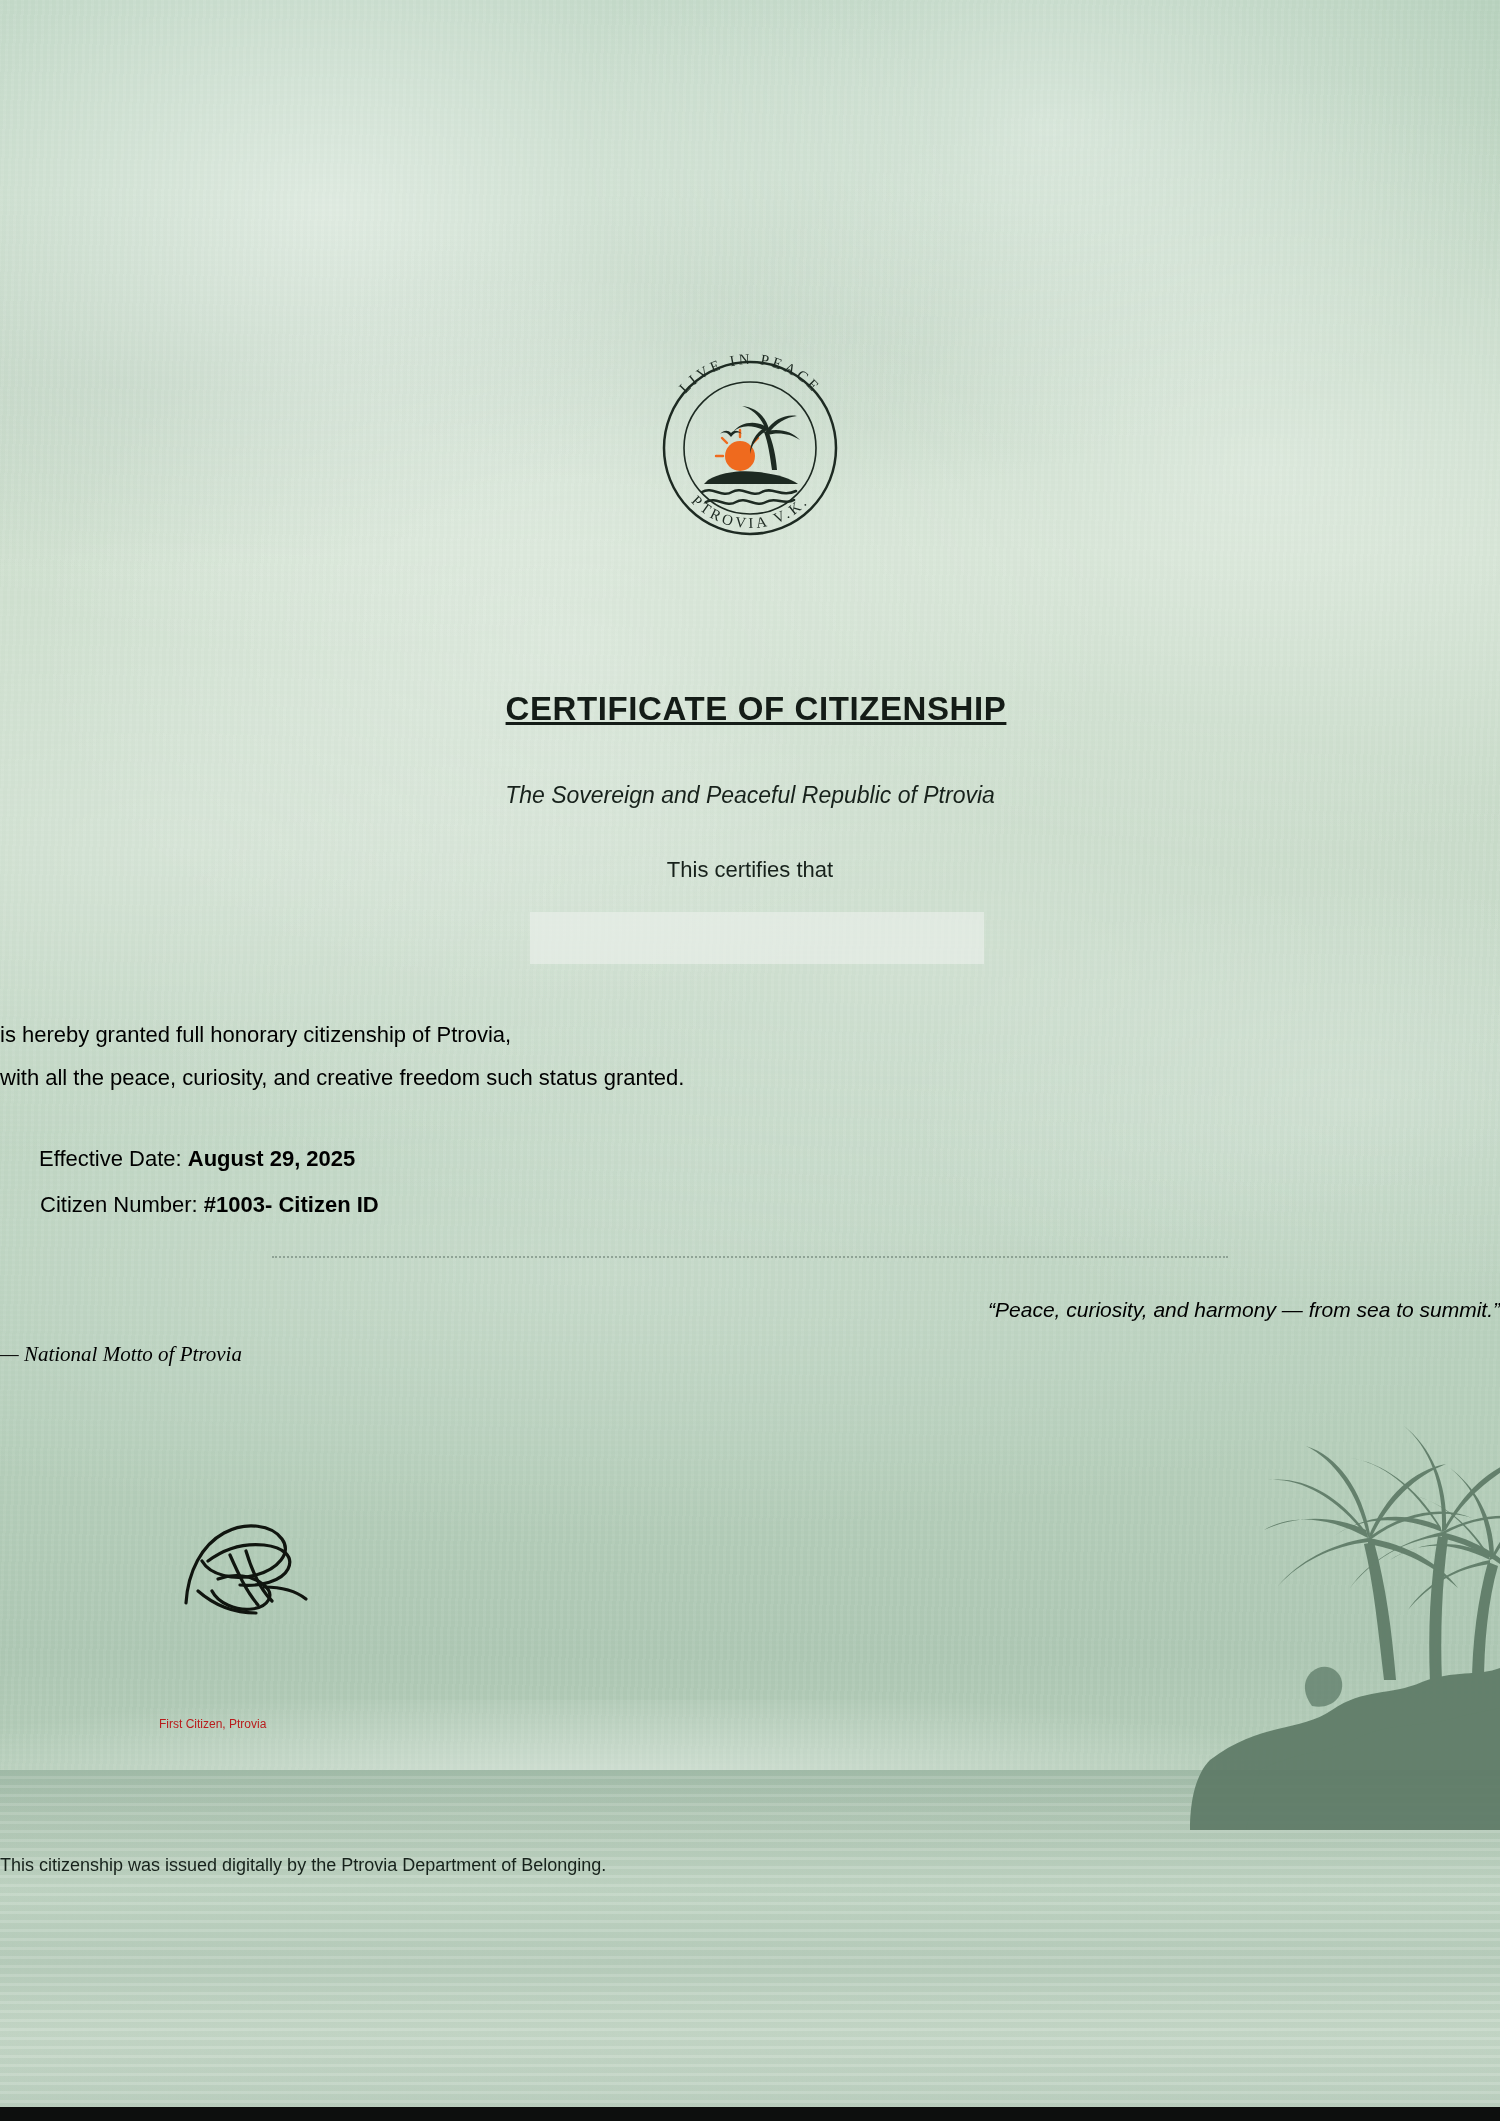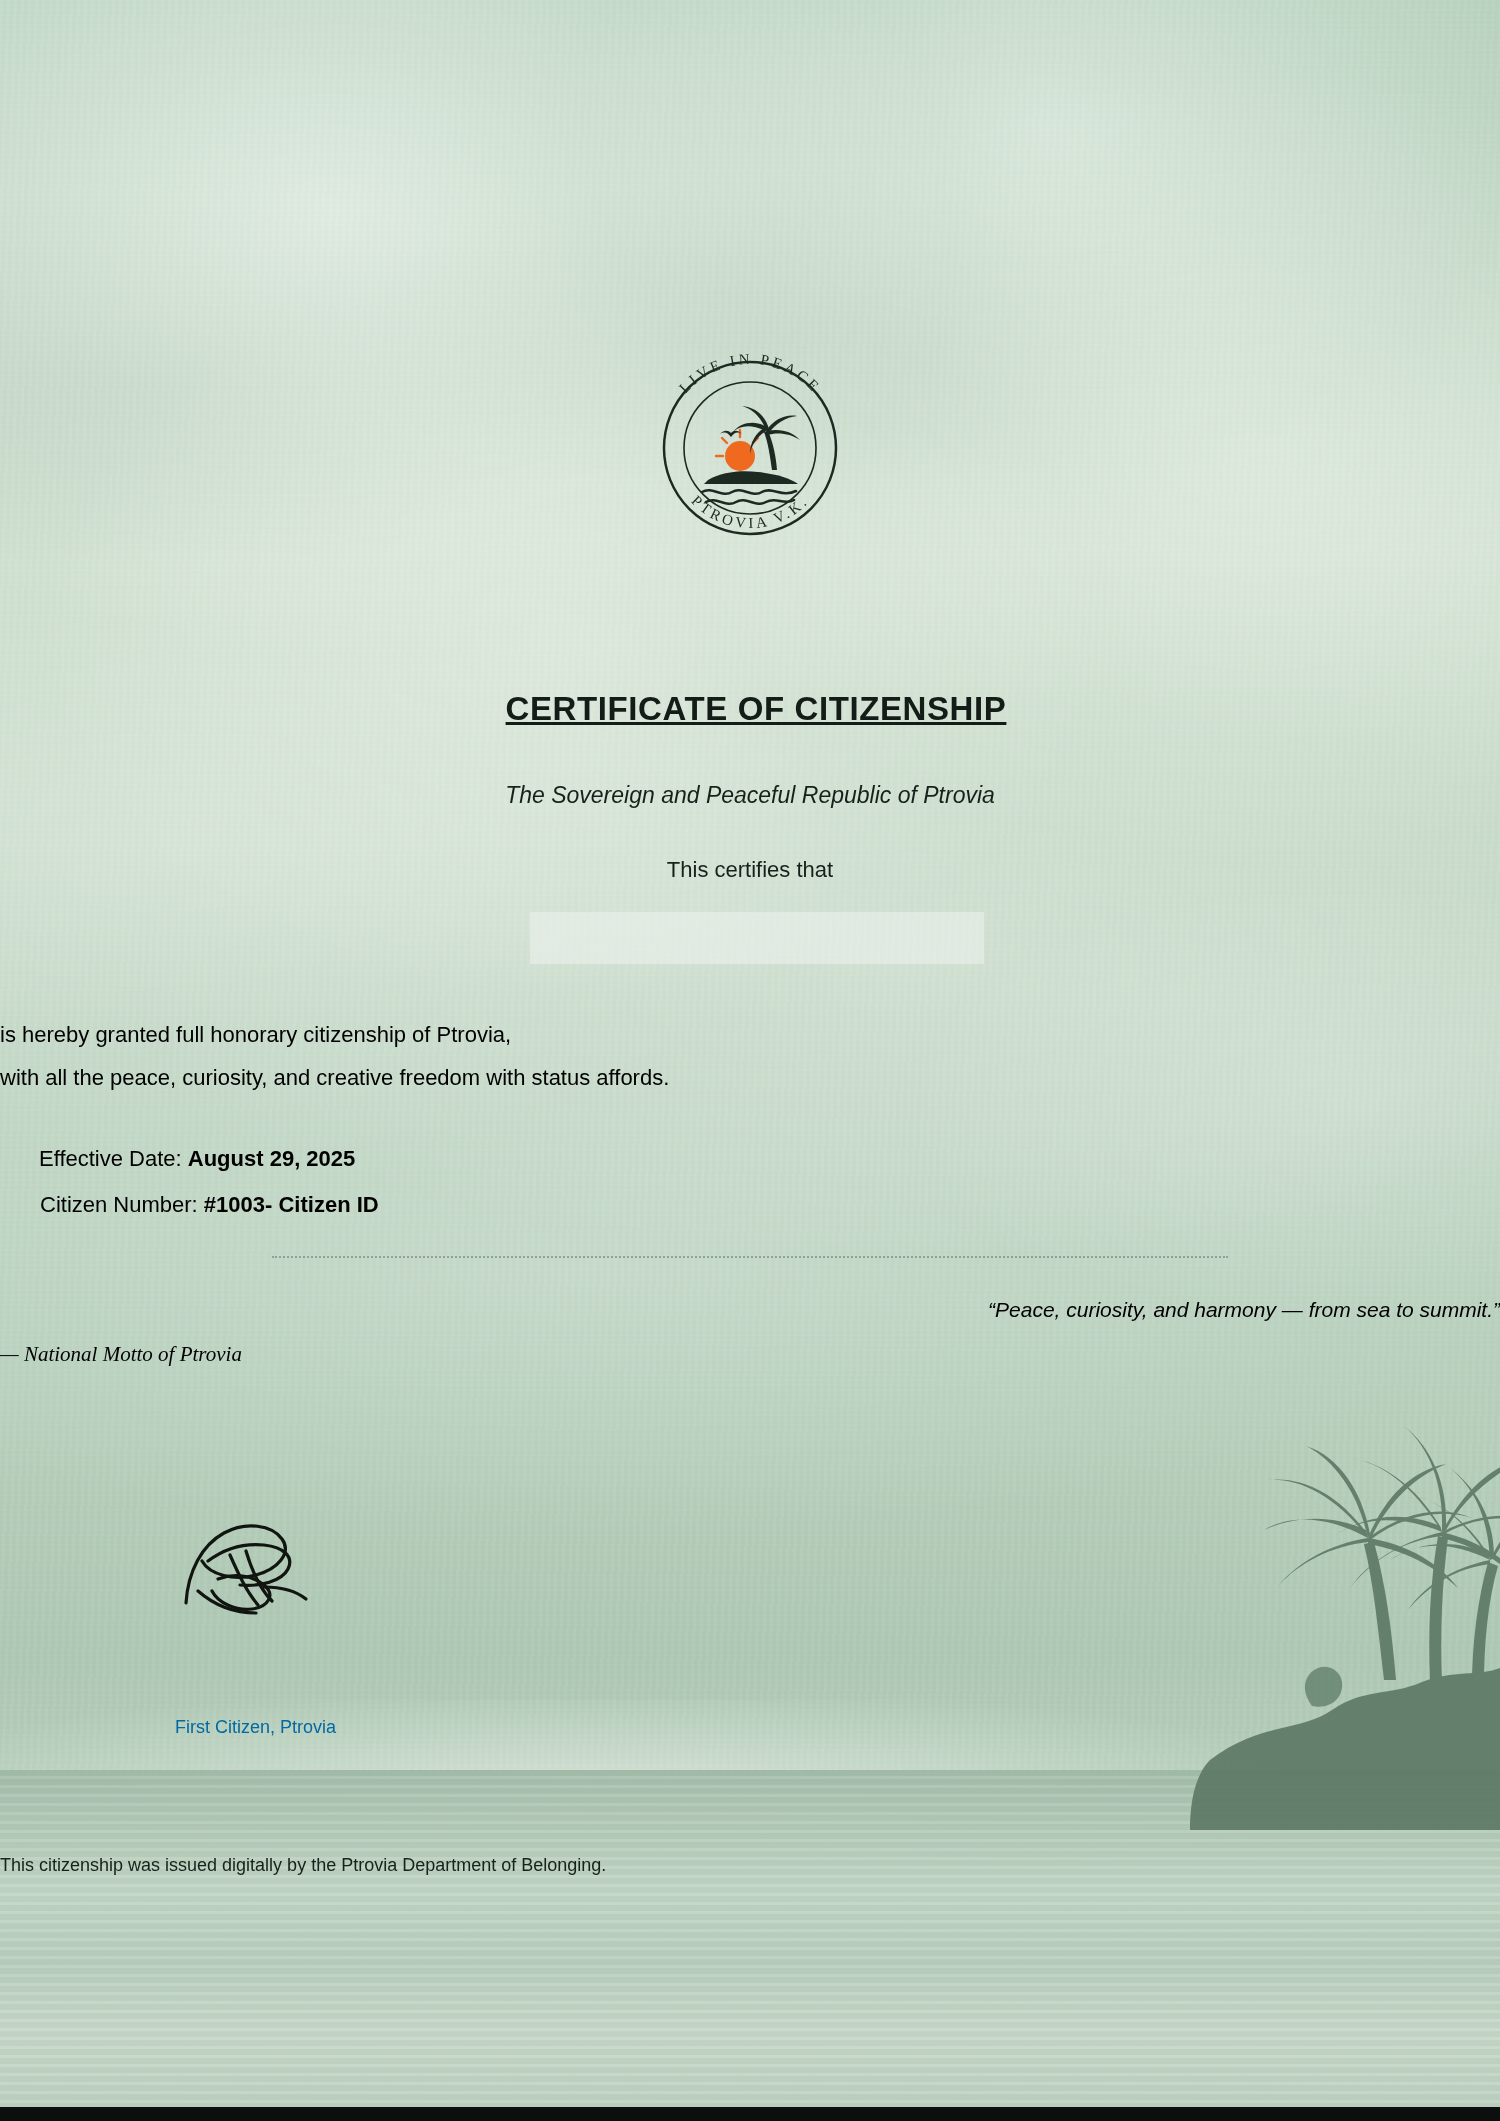--- a/index.html
+++ b/index.html
@@ -224,25 +224,25 @@
 
   .signature {
     position: absolute;
     left: 168px;
     top: 1495px;
     width: 200px;
     height: 150px;
   }
   .sig-label {
     position: absolute;
-    left: 175px;
+    left: 159px;
     top: 1717px;
-    font-size: 18px;
+    font-size: 12px;
     text-align: left;
-    color: #0369a1;
+    color: #b91c1c;
   }
 
   .footer {
     position: absolute;
     left: 0; right: 0;
     top: 1855px;
     font-size: 18px;
     color: #16221b;
   }
 </style>
@@ -343,21 +343,21 @@
 
   <div class="content">
     <div class="cert-title">CERTIFICATE OF CITIZENSHIP</div>
     <div class="cert-subtitle">The Sovereign and Peaceful Republic of Ptrovia</div>
     <div class="certifies">This certifies that</div>
   </div>
 
   <input class="name-field" type="text" value="" placeholder="" style="">
 
   <div class="granted-1">is hereby granted full honorary citizenship of Ptrovia,</div>
-  <div class="granted-2">with all the peace, curiosity, and creative freedom with status affords.</div>
+  <div class="granted-2">with all the peace, curiosity, and creative freedom such status granted.</div>
 
   <div class="eff-date">
     <span>Effective Date:</span>
     <span class="strong">August 29, 2025</span>
   </div>
   <div class="citizen-no">
     <span>Citizen Number:</span>
     <span class="strong">#1003- Citizen ID</span>
   </div>
 

